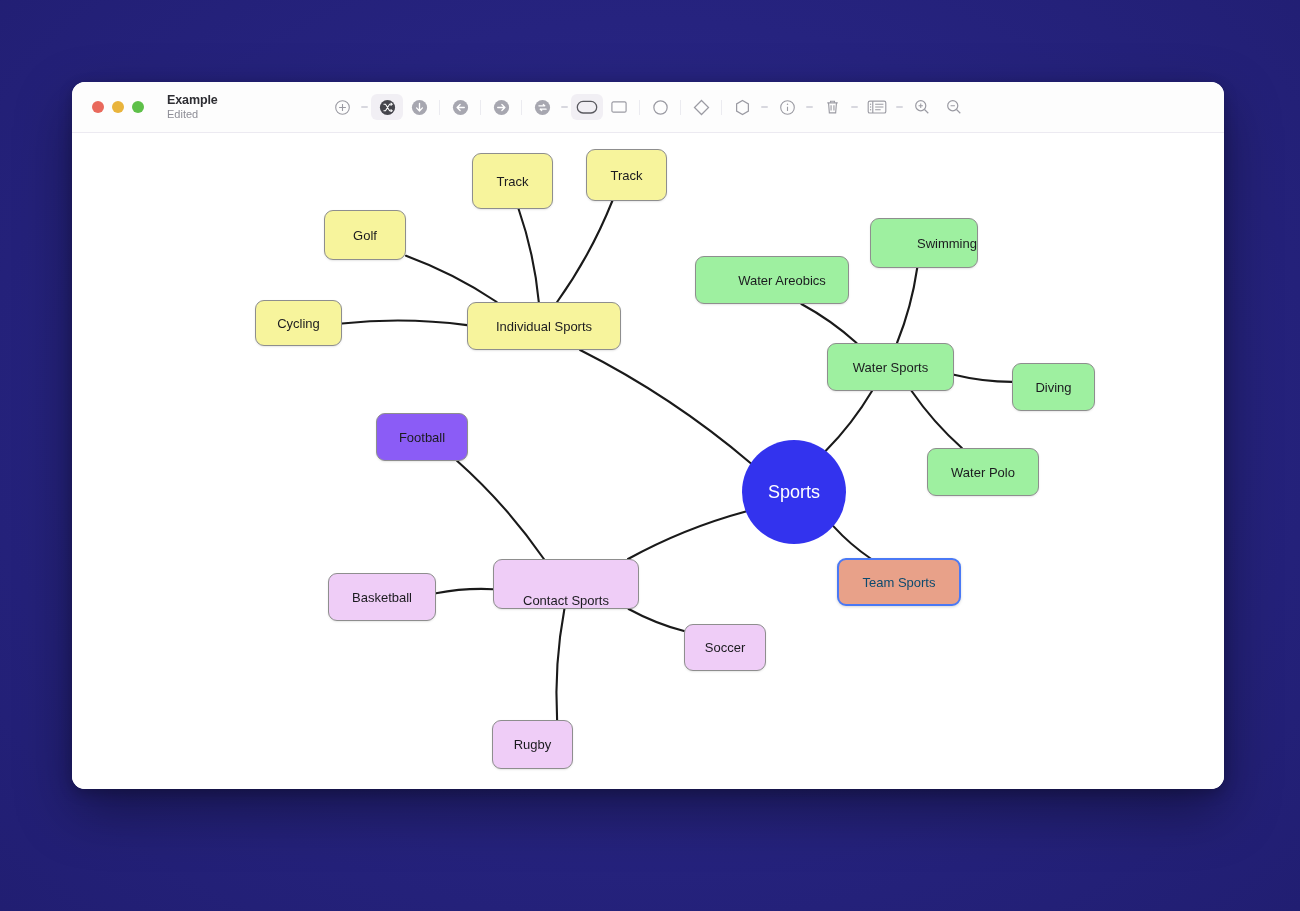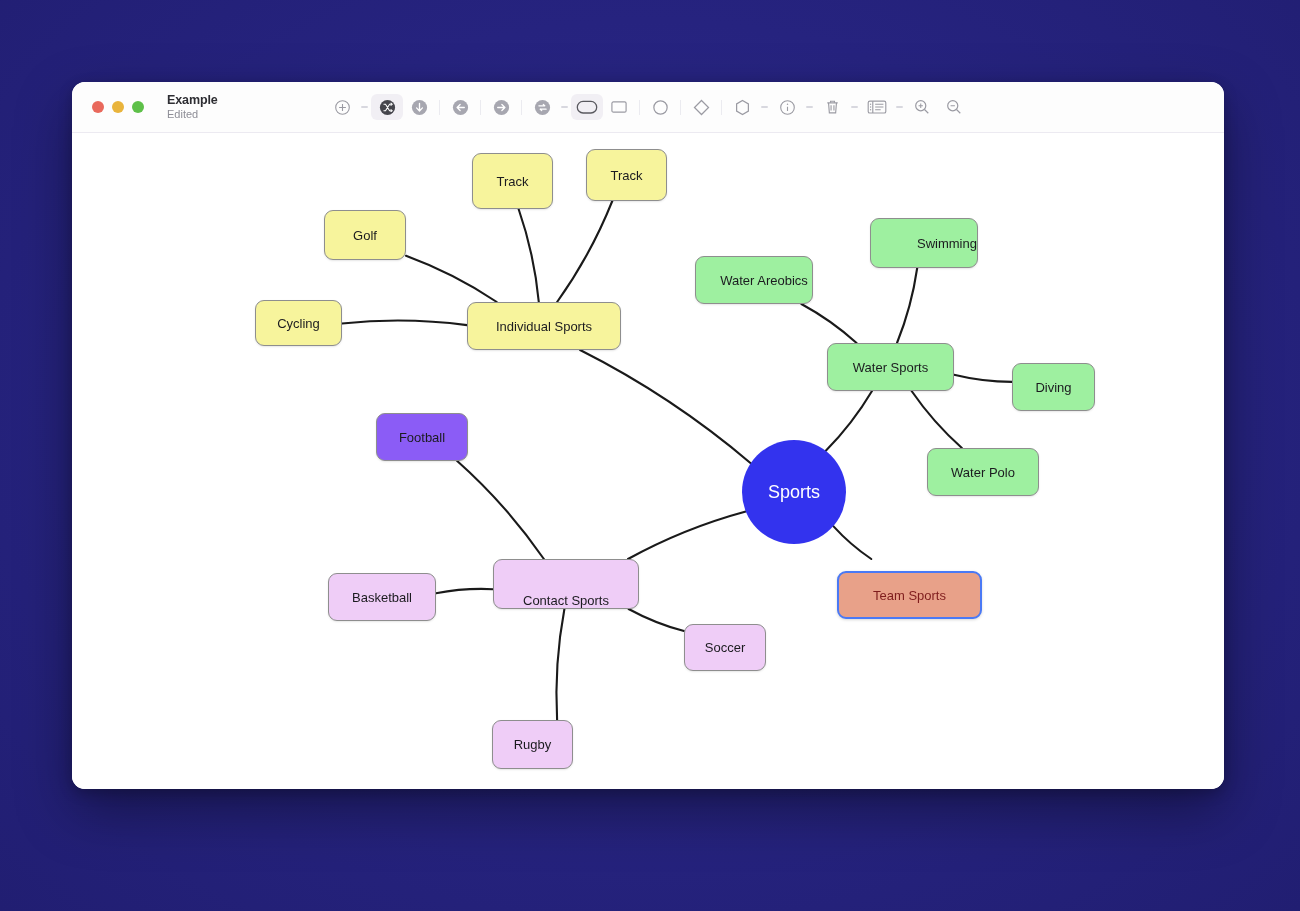--- a/index.html
+++ b/index.html
@@ -350,21 +350,21 @@
         </div>
         <div class="node" style="left: 400px; top: 20px; width: 81px; height: 56px; background: rgb(247, 244, 156); color: rgb(27, 27, 31);">
           <span>Track</span>
         </div>
         <div class="node" style="left: 514px; top: 16px; width: 81px; height: 52px; background: rgb(247, 244, 156); color: rgb(27, 27, 31);">
           <span>Track</span>
         </div>
         <div class="node" style="left: 755px; top: 210px; width: 127px; height: 48px; background: rgb(158, 240, 160); color: rgb(27, 27, 31);">
           <span>Water Sports</span>
         </div>
-        <div class="node" style="left: 623px; top: 123px; width: 118px; height: 48px; background: rgb(158, 240, 160); color: rgb(27, 27, 31); padding-left: 20px;">
+        <div class="node" style="left: 623px; top: 123px; width: 154px; height: 48px; background: rgb(158, 240, 160); color: rgb(27, 27, 31); padding-left: 20px;">
           <span>Water Areobics</span>
         </div>
         <div class="node" style="left: 798px; top: 85px; width: 108px; height: 50px; background: rgb(158, 240, 160); color: rgb(27, 27, 31); padding-left: 46px;">
           <span>Swimming</span>
         </div>
         <div class="node" style="left: 940px; top: 230px; width: 83px; height: 48px; background: rgb(158, 240, 160); color: rgb(27, 27, 31);">
           <span>Diving</span>
         </div>
         <div class="node" style="left: 855px; top: 315px; width: 112px; height: 48px; background: rgb(158, 240, 160); color: rgb(27, 27, 31);">
           <span>Water Polo</span>
@@ -377,19 +377,19 @@
         </div>
         <div class="node" style="left: 256px; top: 440px; width: 108px; height: 48px; background: rgb(239, 205, 247); color: rgb(27, 27, 31);">
           <span>Basketball</span>
         </div>
         <div class="node" style="left: 612px; top: 491px; width: 82px; height: 47px; background: rgb(239, 205, 247); color: rgb(27, 27, 31);">
           <span>Soccer</span>
         </div>
         <div class="node" style="left: 420px; top: 587px; width: 81px; height: 49px; background: rgb(239, 205, 247); color: rgb(27, 27, 31);">
           <span>Rugby</span>
         </div>
-        <div class="node selected" style="left: 765px; top: 438px; width: 145px; height: 48px; background: rgb(232, 161, 137); color: #7f1d1d;">
+        <div class="node selected" style="left: 765px; top: 425px; width: 124px; height: 48px; background: rgb(232, 161, 137); color: #0c4a6e;">
           <span>Team Sports</span>
         </div>
       </div>
   </div>
 
 </div>
 
 </body></html>

